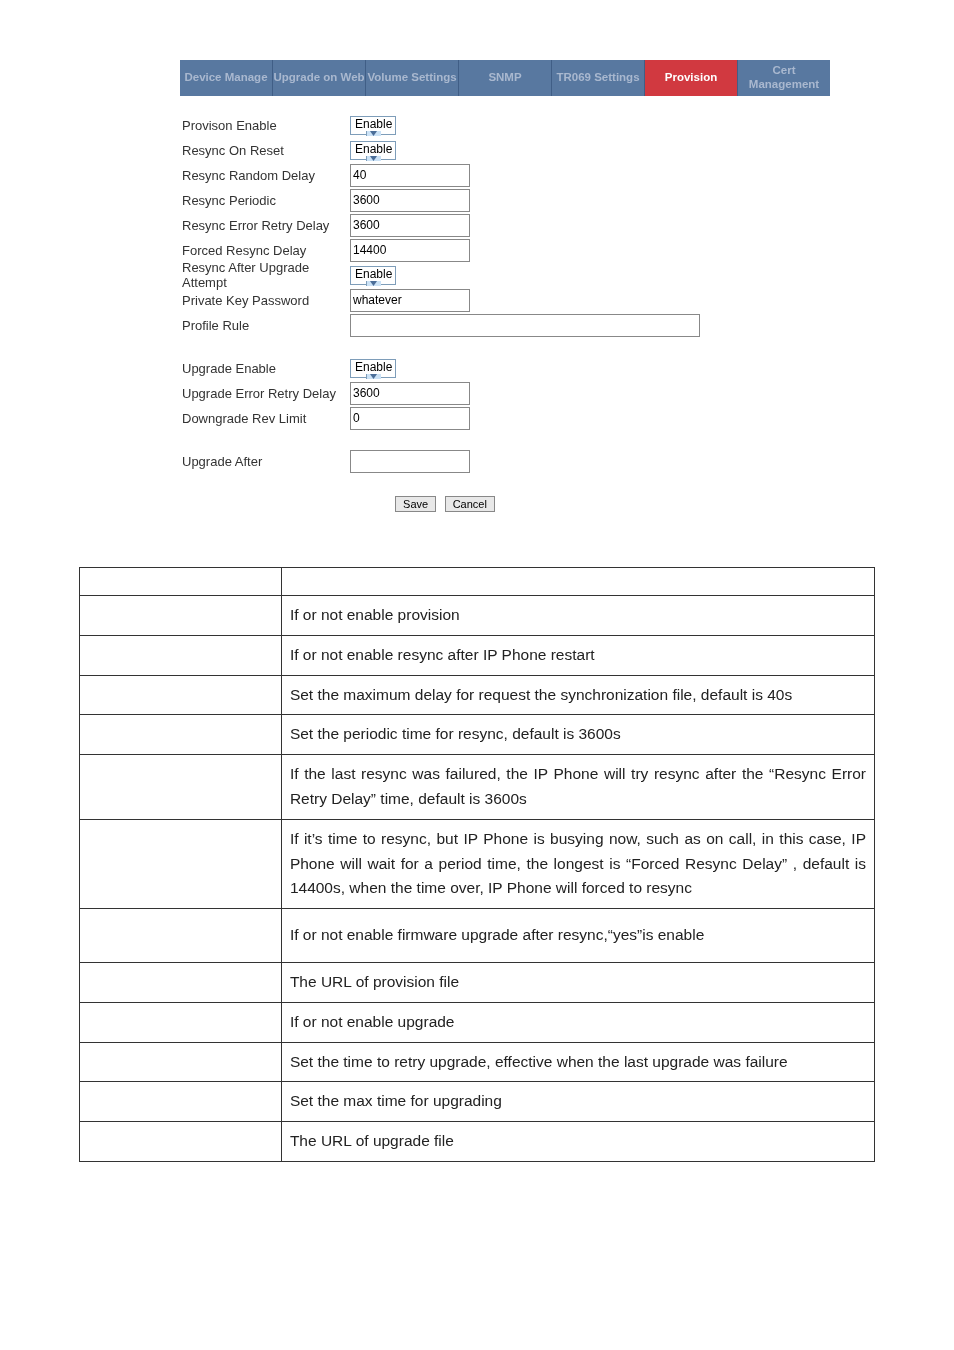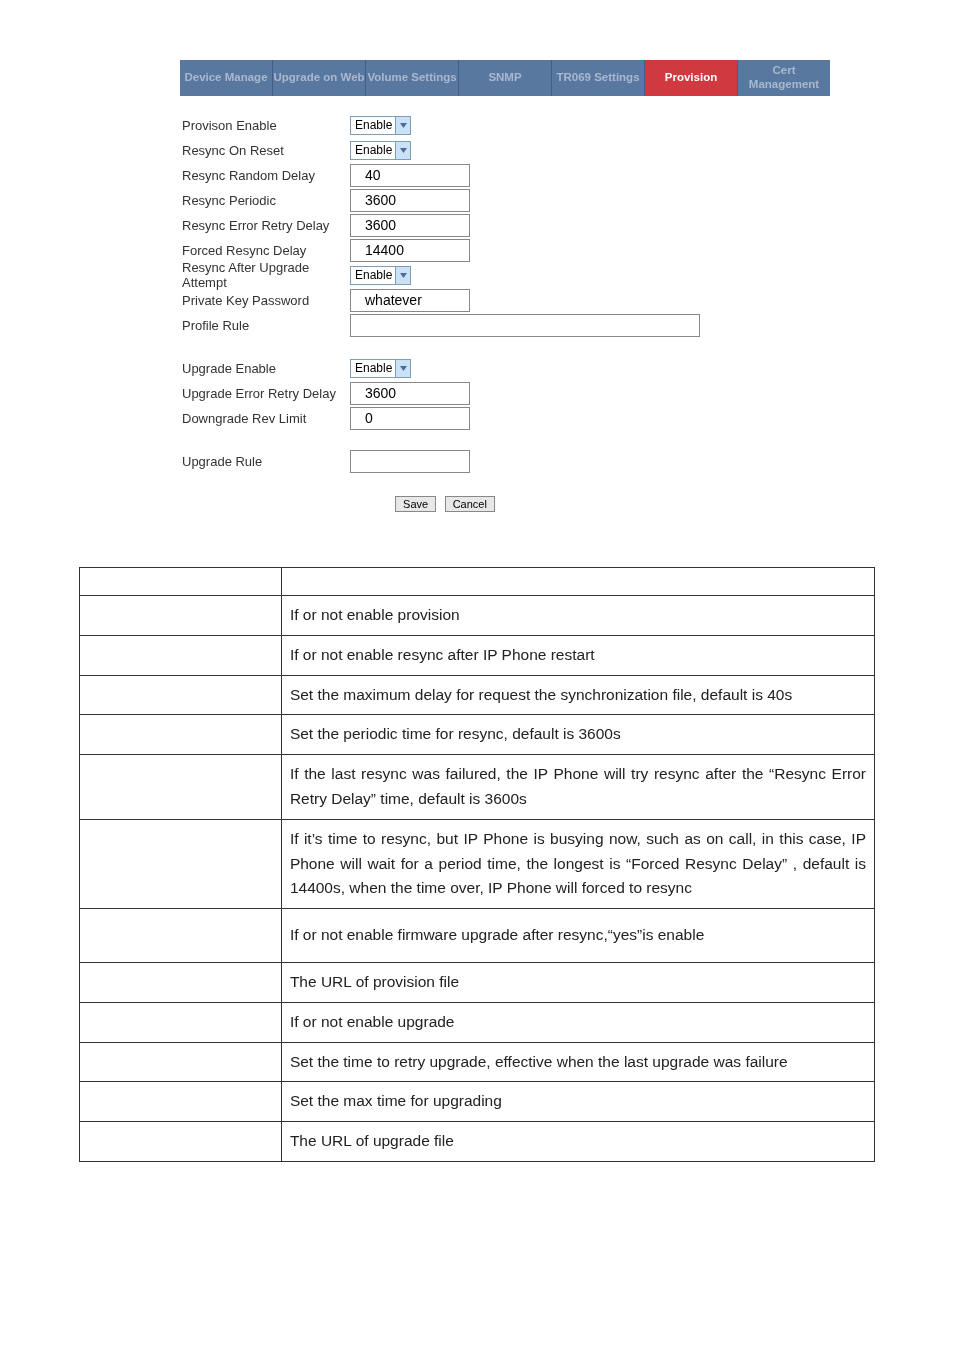--- a/index.html
+++ b/index.html
@@ -46,32 +46,33 @@
       height: 22px;
     }
     .row .lbl {
       width: 170px;
       font-size: 13px;
       color: #333;
       padding-left: 2px;
     }
     .row input[type="text"] {
       height: 23px;
-      font-size: 14px;
+      font-size: 12px;
       border: 1px solid #888;
-      padding: 0 14px;
+      padding: 0 2px;
     }
     .text-narrow { width: 120px; }
     .text-wide { width: 350px; }
     .sel-btn {
       display: inline-flex;
       align-items: center;
       border: 1px solid #7e9db9;
       background: #fff;
       height: 19px;
+      flex-direction: column;
     }
     .sel-txt {
       font-size: 12px;
       padding: 0 3px 0 4px;
     }
     .sel-arrow {
       width: 15px;
       height: 17px;
       background: #cbe2f6;
       border-left: 1px solid #7e9db9;
@@ -216,21 +217,21 @@
       <input type="text" class="text-narrow" value="3600" style="">
     </div>
     <div class="row">
       <span class="lbl">Downgrade Rev Limit</span>
       <input type="text" class="text-narrow" value="0" style="">
     </div>
 
     <div class="gap"></div>
 
     <div class="row">
-      <span class="lbl">Upgrade Rule</span>
+      <span class="lbl">Upgrade After</span>
       <input type="text" class="text-narrow" value="" style="">
     </div>
 
     <div class="btns">
       <button>Save</button>
       <button>Cancel</button>
     </div>
   </div>
 </div>
 

